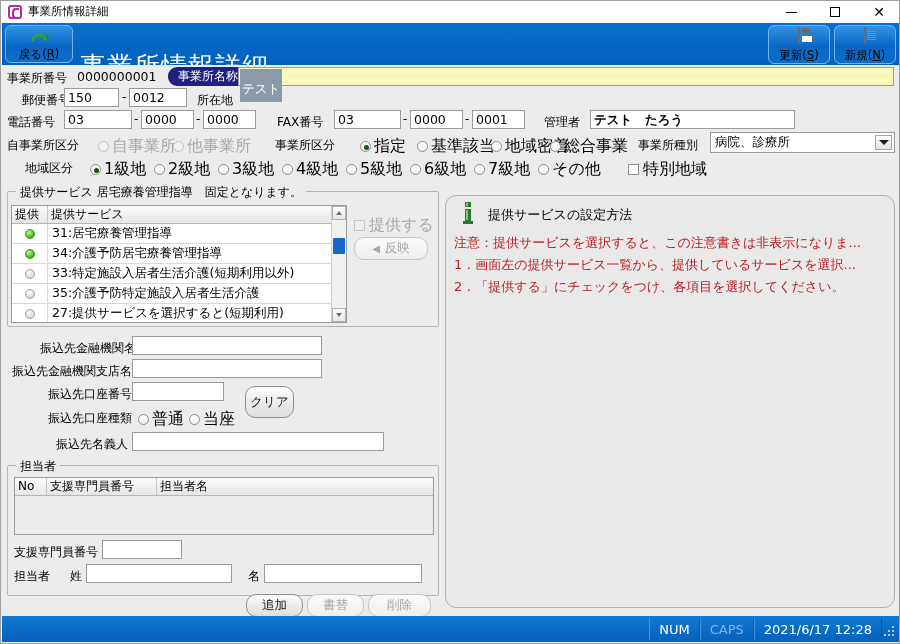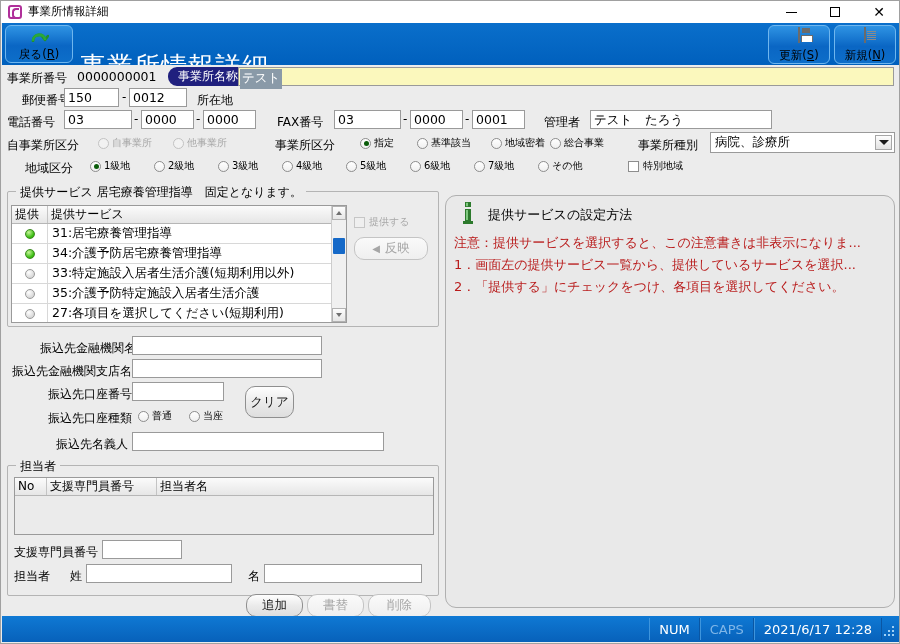--- a/index.html
+++ b/index.html
@@ -169,29 +169,29 @@
     border-radius: 9px 3px 3px 9px;
     padding: 2px 8px 2px 10px;
     height: 19px; line-height: 15px;
     white-space: nowrap;
   }
   .sel-text {
     position: absolute;
     background: #8a9aa8;
     color: #ffffff;
     font-size: 12.5px;
-    padding: 1px 2px;
-    height: 20px; line-height: 15px;
+    padding: 12px 2px;
+    height: 33px; line-height: 15px;
   }
 
   
   .radio, .check {
     position: absolute;
     display: flex; align-items: center;
-    font-size: 10px; color: #000;
+    font-size: 16px; color: #000;
     white-space: nowrap;
     cursor: pointer;
   }
   .radio .dot {
     width: 11px; height: 11px; border-radius: 50%;
     border: 1px solid #8d8d8d;
     background: linear-gradient(#ffffff, #f0f0f0);
     margin-right: 3px; flex: none; position: relative;
   }
   .radio.on .dot::after {
@@ -434,21 +434,21 @@
     <div class="txt" style="left:201px; top:45px; width:53px;">0000</div>
 
     <div class="lbl" style="left:275px; top:49px;">FAX番号</div>
     <div class="txt" style="left:332px; top:45px; width:67px;">03</div>
     <div class="dash" style="left:401px; top:47px;">-</div>
     <div class="txt" style="left:408px; top:45px; width:53px;">0000</div>
     <div class="dash" style="left:463px; top:47px;">-</div>
     <div class="txt" style="left:470px; top:45px; width:53px;">0001</div>
 
     <div class="lbl" style="left:542px; top:49px;">管理者</div>
-    <div class="txt" style="left:588px; top:45px; width:182px;">テスト　たろう</div>
+    <div class="txt" style="left:588px; top:45px; width:205px;font-weight:bold;">テスト　たろう</div>
 
     <div class="lbl" style="left:5px; top:72px;">自事業所区分</div>
     <div class="radio dis" style="left:96px; top:71px;">
         <span class="dot"></span>
         <span>自事業所</span>
       </div>
     <div class="radio dis" style="left:171px; top:71px;">
         <span class="dot"></span>
         <span>他事業所</span>
       </div>
@@ -547,21 +547,21 @@
       <div class="grid-row">
         <div class="gc c0" style="width:36px;">
             <span class="bulb"></span>
           </div>
         <div class="gc c1" style="width:284px;">35:介護予防特定施設入居者生活介護</div>
       </div>
       <div class="grid-row">
         <div class="gc c0" style="width:36px;">
             <span class="bulb"></span>
           </div>
-        <div class="gc c1" style="width:284px;">27:各項目を選択してください(短期利用)</div>
+        <div class="gc c1" style="width:284px;">27:提供サービスを選択すると(短期利用)</div>
       </div>
       <div class="vsb">
         <div class="arw up">
             <i></i>
           </div>
         <div class="thumb" style="top:32px; height:16px;"></div>
         <div class="arw dn">
             <i></i>
           </div>
       </div>

